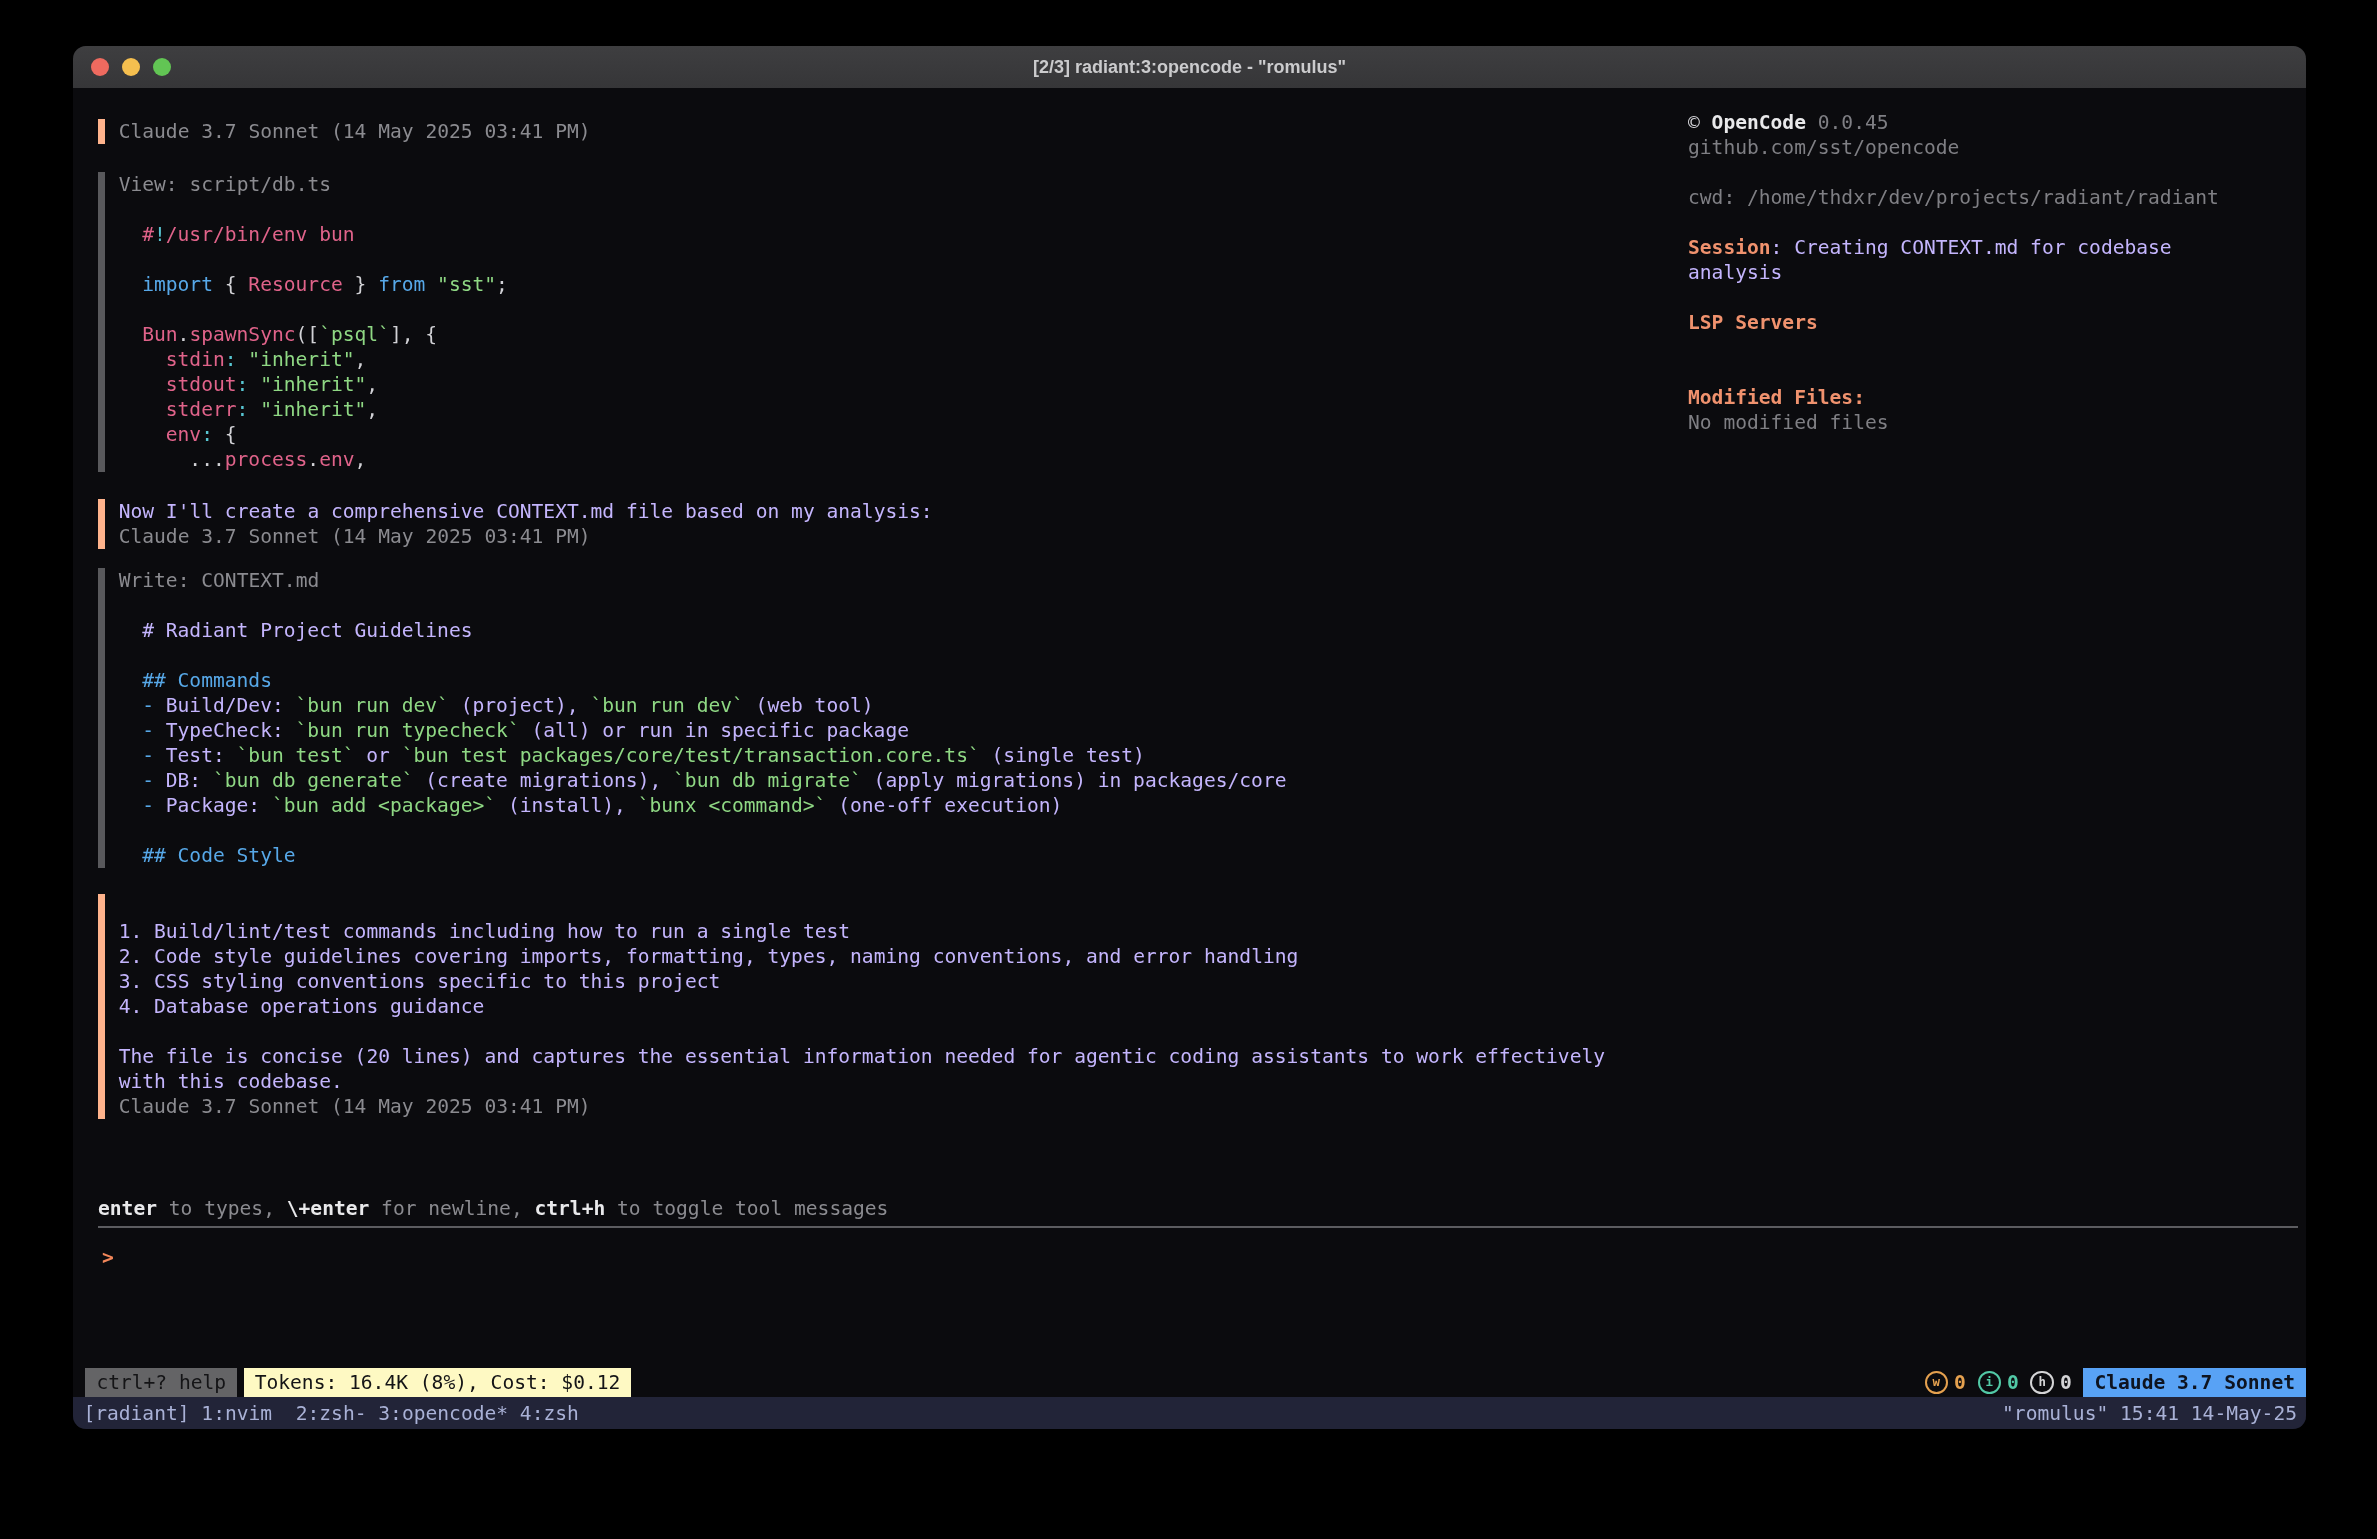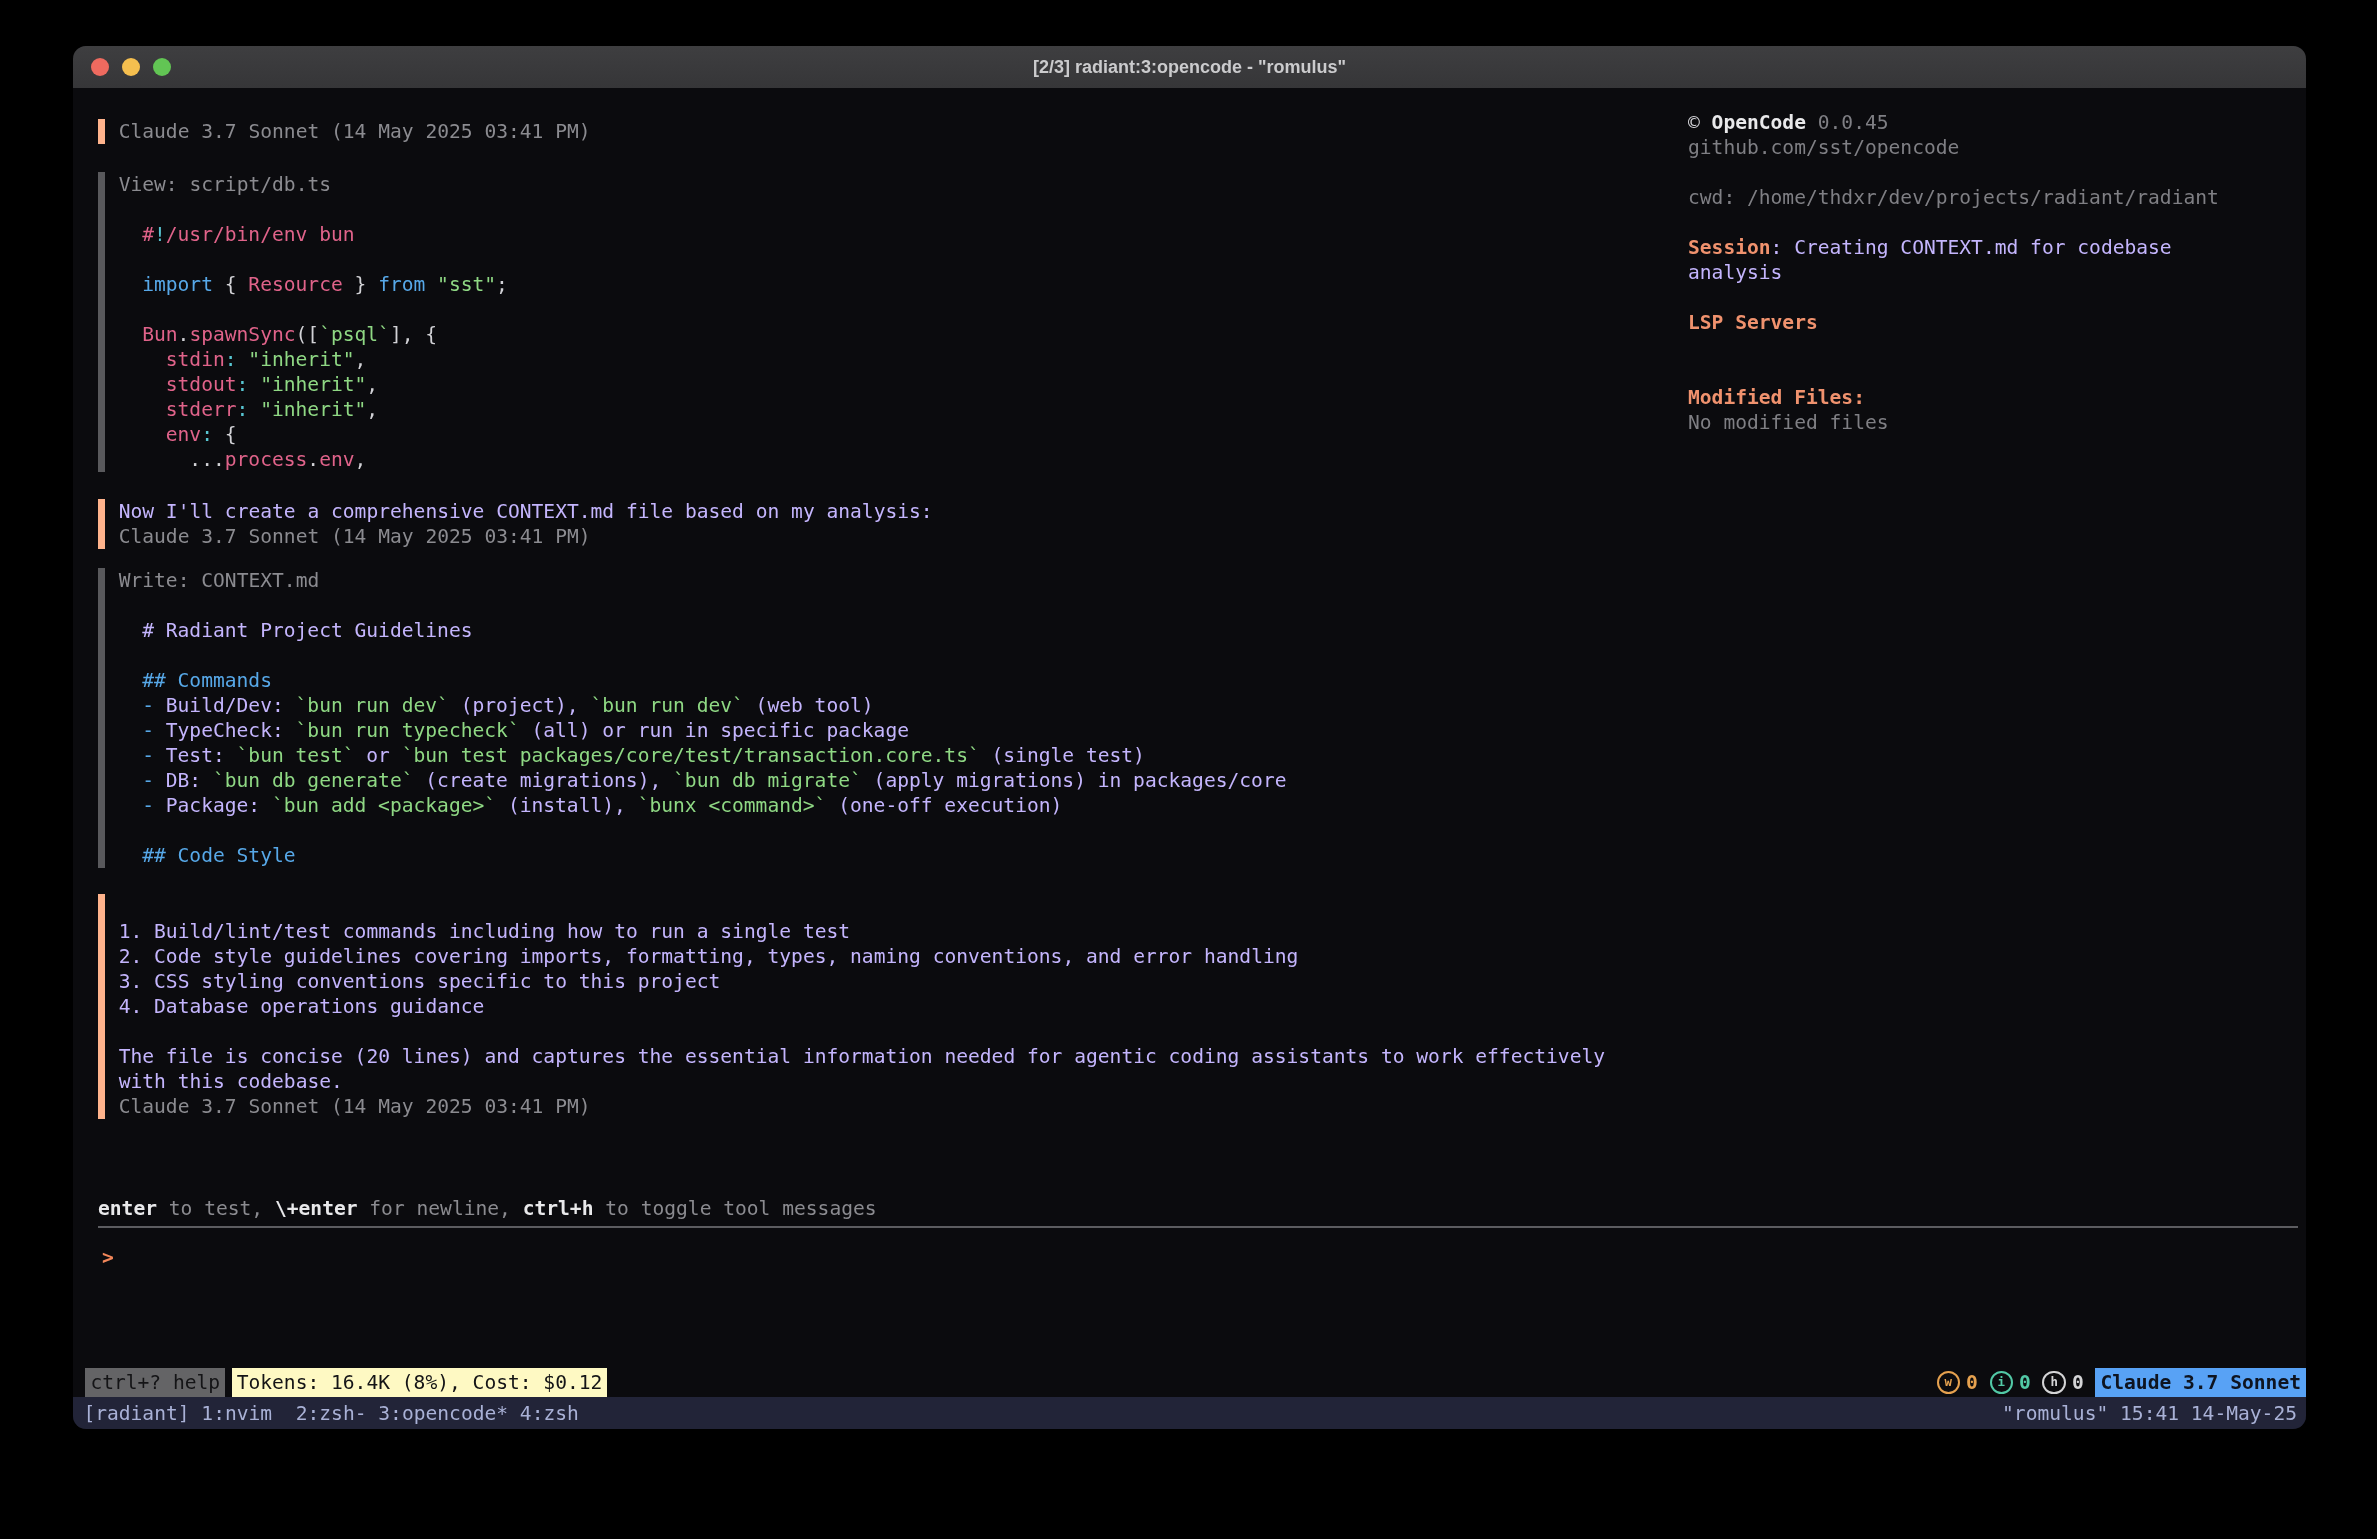--- a/index.html
+++ b/index.html
@@ -39,21 +39,21 @@
   .sidebar{position:absolute;left:1615px;top:22px;}
 
   .hint{position:absolute;left:25px;top:1108px;}
   .divider{position:absolute;left:25px;right:7.8px;top:1138px;height:2px;background:#5c5c60;}
   .promptrow{position:absolute;left:29px;top:1157px;}
   .promptrow .mark{color:#f2875a;font:700 19.6px/25px "DejaVu Sans Mono",monospace;}
 
   
   .statusbar{position:absolute;left:0;right:0;top:1280px;height:29px;}
   .sb-left{position:absolute;left:12.4px;top:0;display:flex;gap:6.5px;height:29px;}
-  .badge{font:19.6px/29px "DejaVu Sans Mono",monospace;padding:0 5px;height:29px;}
+  .badge{font:19.6px/29px "DejaVu Sans Mono",monospace;padding:0 11px;height:29px;}
   .badge.help{background:#646466;color:#141416;}
   .badge.tokens{background:#fef9c3;color:#141416;}
   .sb-right{position:absolute;right:0;top:0;display:flex;align-items:center;gap:11.7px;height:29px;}
   .diag{display:flex;align-items:center;gap:5.9px;}
   .diag .ring{width:19.6px;height:19.6px;border-radius:50%;border:2px solid currentColor;
               display:flex;align-items:center;justify-content:center;
               font:700 12.4px/1 "DejaVu Sans Mono",monospace;}
   .diag .cnt{font:700 19.6px/29px "DejaVu Sans Mono",monospace;}
   .diag.d-warn{color:#e5a14f;} .diag.d-info{color:#52c9a6;} .diag.d-hint{color:#d4d4d6;}
   .badge.model{background:#58a2f5;color:#0e1420;font-weight:700;}
@@ -135,21 +135,21 @@
         <div class="line"><span class="c-orange">Session</span><span class="c-mdwhite">: Creating CONTEXT.md for codebase</span></div>
         <div class="line"><span class="c-mdwhite">analysis</span></div>
         <div class="line">&nbsp;</div>
         <div class="line"><span class="c-orange">LSP Servers</span></div>
         <div class="line">&nbsp;</div>
         <div class="line">&nbsp;</div>
         <div class="line"><span class="c-orange">Modified Files:</span></div>
         <div class="line"><span class="c-gray">No modified files</span></div>
       </div>
 
-    <div class="hint line"><span class="c-boldwhite">enter</span><span class="c-dim"> to test, </span><span class="c-boldwhite">\+enter</span><span class="c-dim"> for newline, </span><span class="c-boldwhite">ctrl+h</span><span class="c-dim"> to toggle tool messages</span></div>
+    <div class="hint line"><span class="c-boldwhite">enter</span><span class="c-dim"> to types, </span><span class="c-boldwhite">\+enter</span><span class="c-dim"> for newline, </span><span class="c-boldwhite">ctrl+h</span><span class="c-dim"> to toggle tool messages</span></div>
     <div class="divider"></div>
     <div class="promptrow">
       <span class="mark">&gt;</span>
     </div>
 
     <div class="statusbar">
       <div class="sb-left">
         <div class="badge help">ctrl+? help</div>
         <div class="badge tokens">Tokens: 16.4K (8%), Cost: $0.12</div>
       </div>

